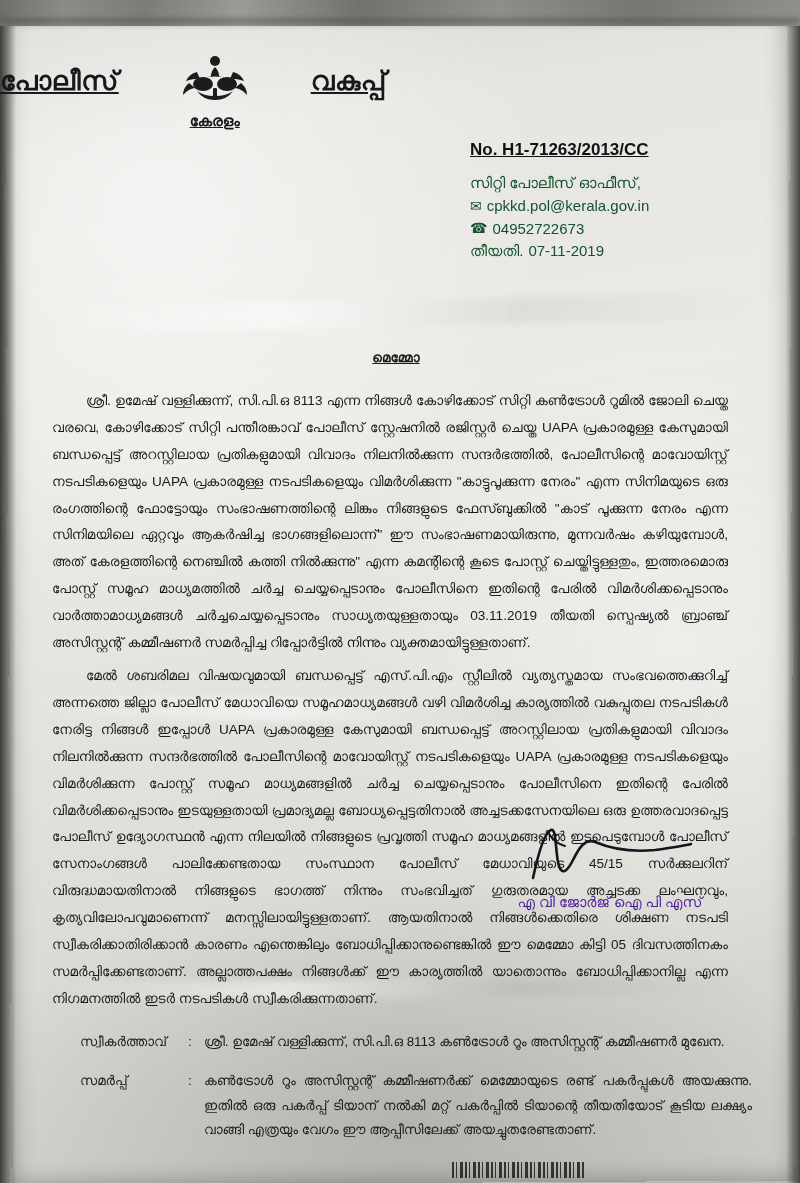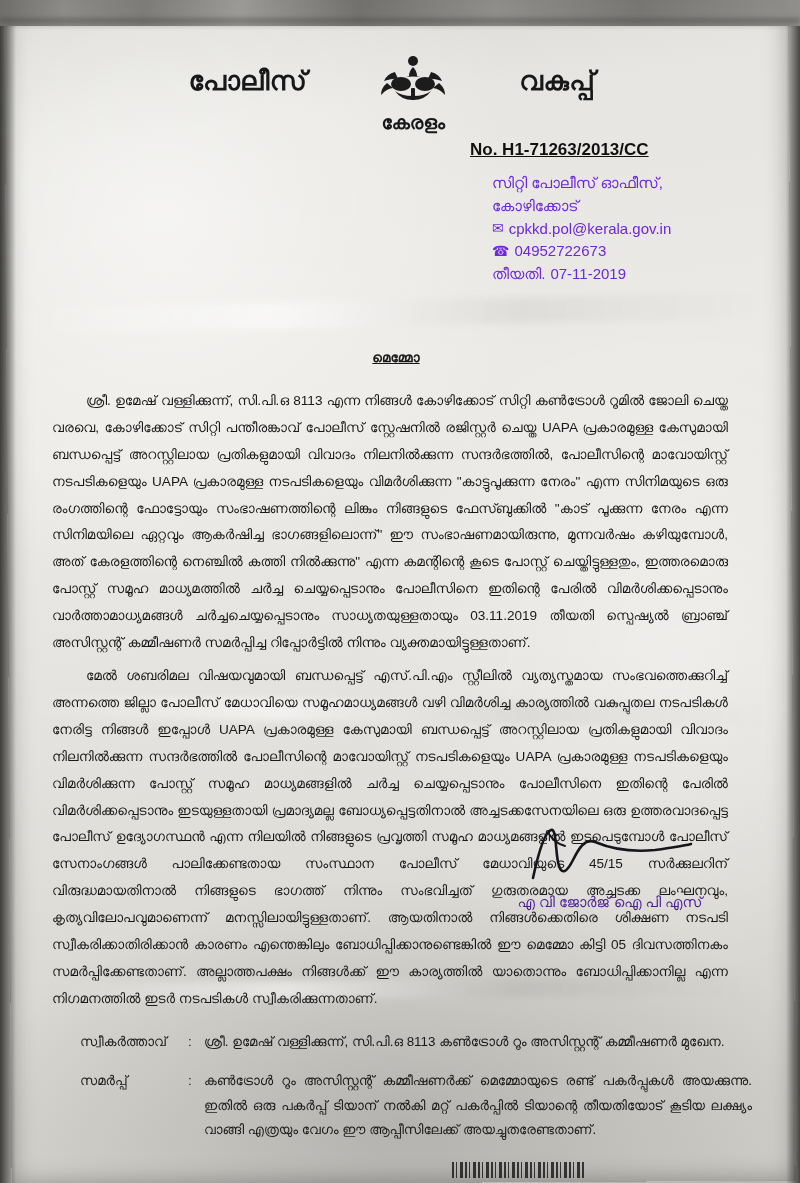--- a/index.html
+++ b/index.html
@@ -59,61 +59,61 @@
     position: absolute;
     left: 0; top: 0; width: 784px; height: 1183px;
     color: #1b1b1b;
   }
   
   .hdr {
     position: absolute;
     left: 0; top: 48px; width: 784px;
     display: flex;
     align-items: flex-start;
-    justify-content: center;
-    gap: 50px;
+    gap: 40px;
+    text-decoration: underline;
   }
   .hdr-word {
     font-size: 27px;
     font-weight: 700;
     letter-spacing: 0.5px;
     color: #16181a;
     padding-top: 18px;
     white-space: nowrap;
   }
   .emblem {
     width: 112px;
     text-align: center;
   }
   .emblem svg { display: block; margin: 0 auto; }
   .emblem-label {
-    font-size: 19px;
+    font-size: 15px;
     font-weight: 700;
     margin-top: 2px;
     color: #16181a;
   }
 
   .refno {
     position: absolute;
     left: 470px;
     top: 140px;
     font-size: 17px;
     font-weight: 700;
     text-decoration: underline;
     white-space: nowrap;
     color: #111;
   }
   .addr {
     position: absolute;
-    left: 492px;
+    left: 470px;
     top: 172px;
     width: 300px;
     font-size: 15px;
     line-height: 1.52;
-    color: #6d28d9;
+    color: #14532d;
   }
   .addr .row { display: flex; align-items: center; gap: 5px; white-space: nowrap; }
   .addr .glyph { font-size: 14px; }
 
   .body-text {
     position: absolute;
     left: 52px;
     top: 345px;
     width: 688px;
     font-size: 13.6px;
@@ -220,23 +220,20 @@
       <div class="hdr-word">വകുപ്പ്</div>
     </div>
 
     <div class="refno">No. H1-71263/2013/CC</div>
 
     <div class="addr">
       <div class="row">
         <span>സിറ്റി പോലീസ് ഓഫീസ്,</span>
       </div>
       <div class="row">
-        <span>കോഴിക്കോട്</span>
-      </div>
-      <div class="row">
         <span class="glyph">✉</span>
         <span>cpkkd.pol@kerala.gov.in</span>
       </div>
       <div class="row">
         <span class="glyph">☎</span>
         <span>04952722673</span>
       </div>
       <div class="row">
         <span>തീയതി.</span>
         <span>07-11-2019</span>

